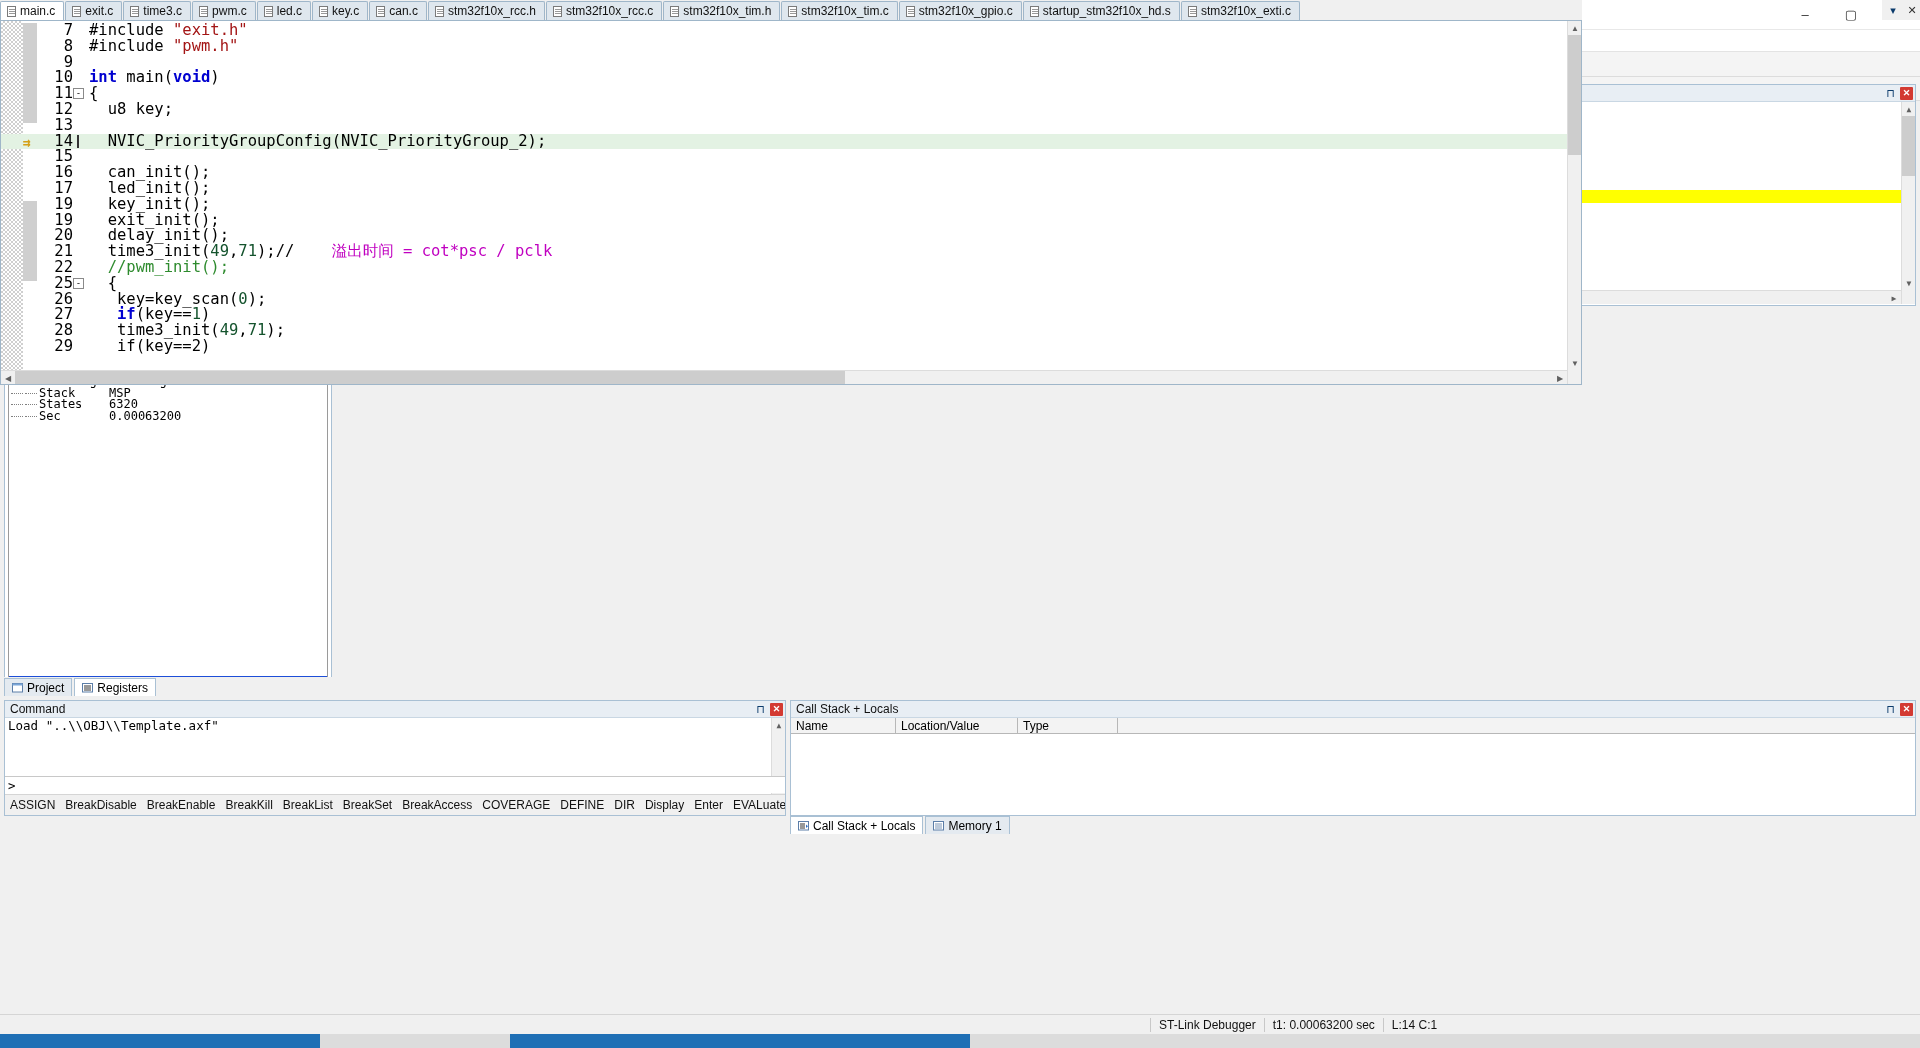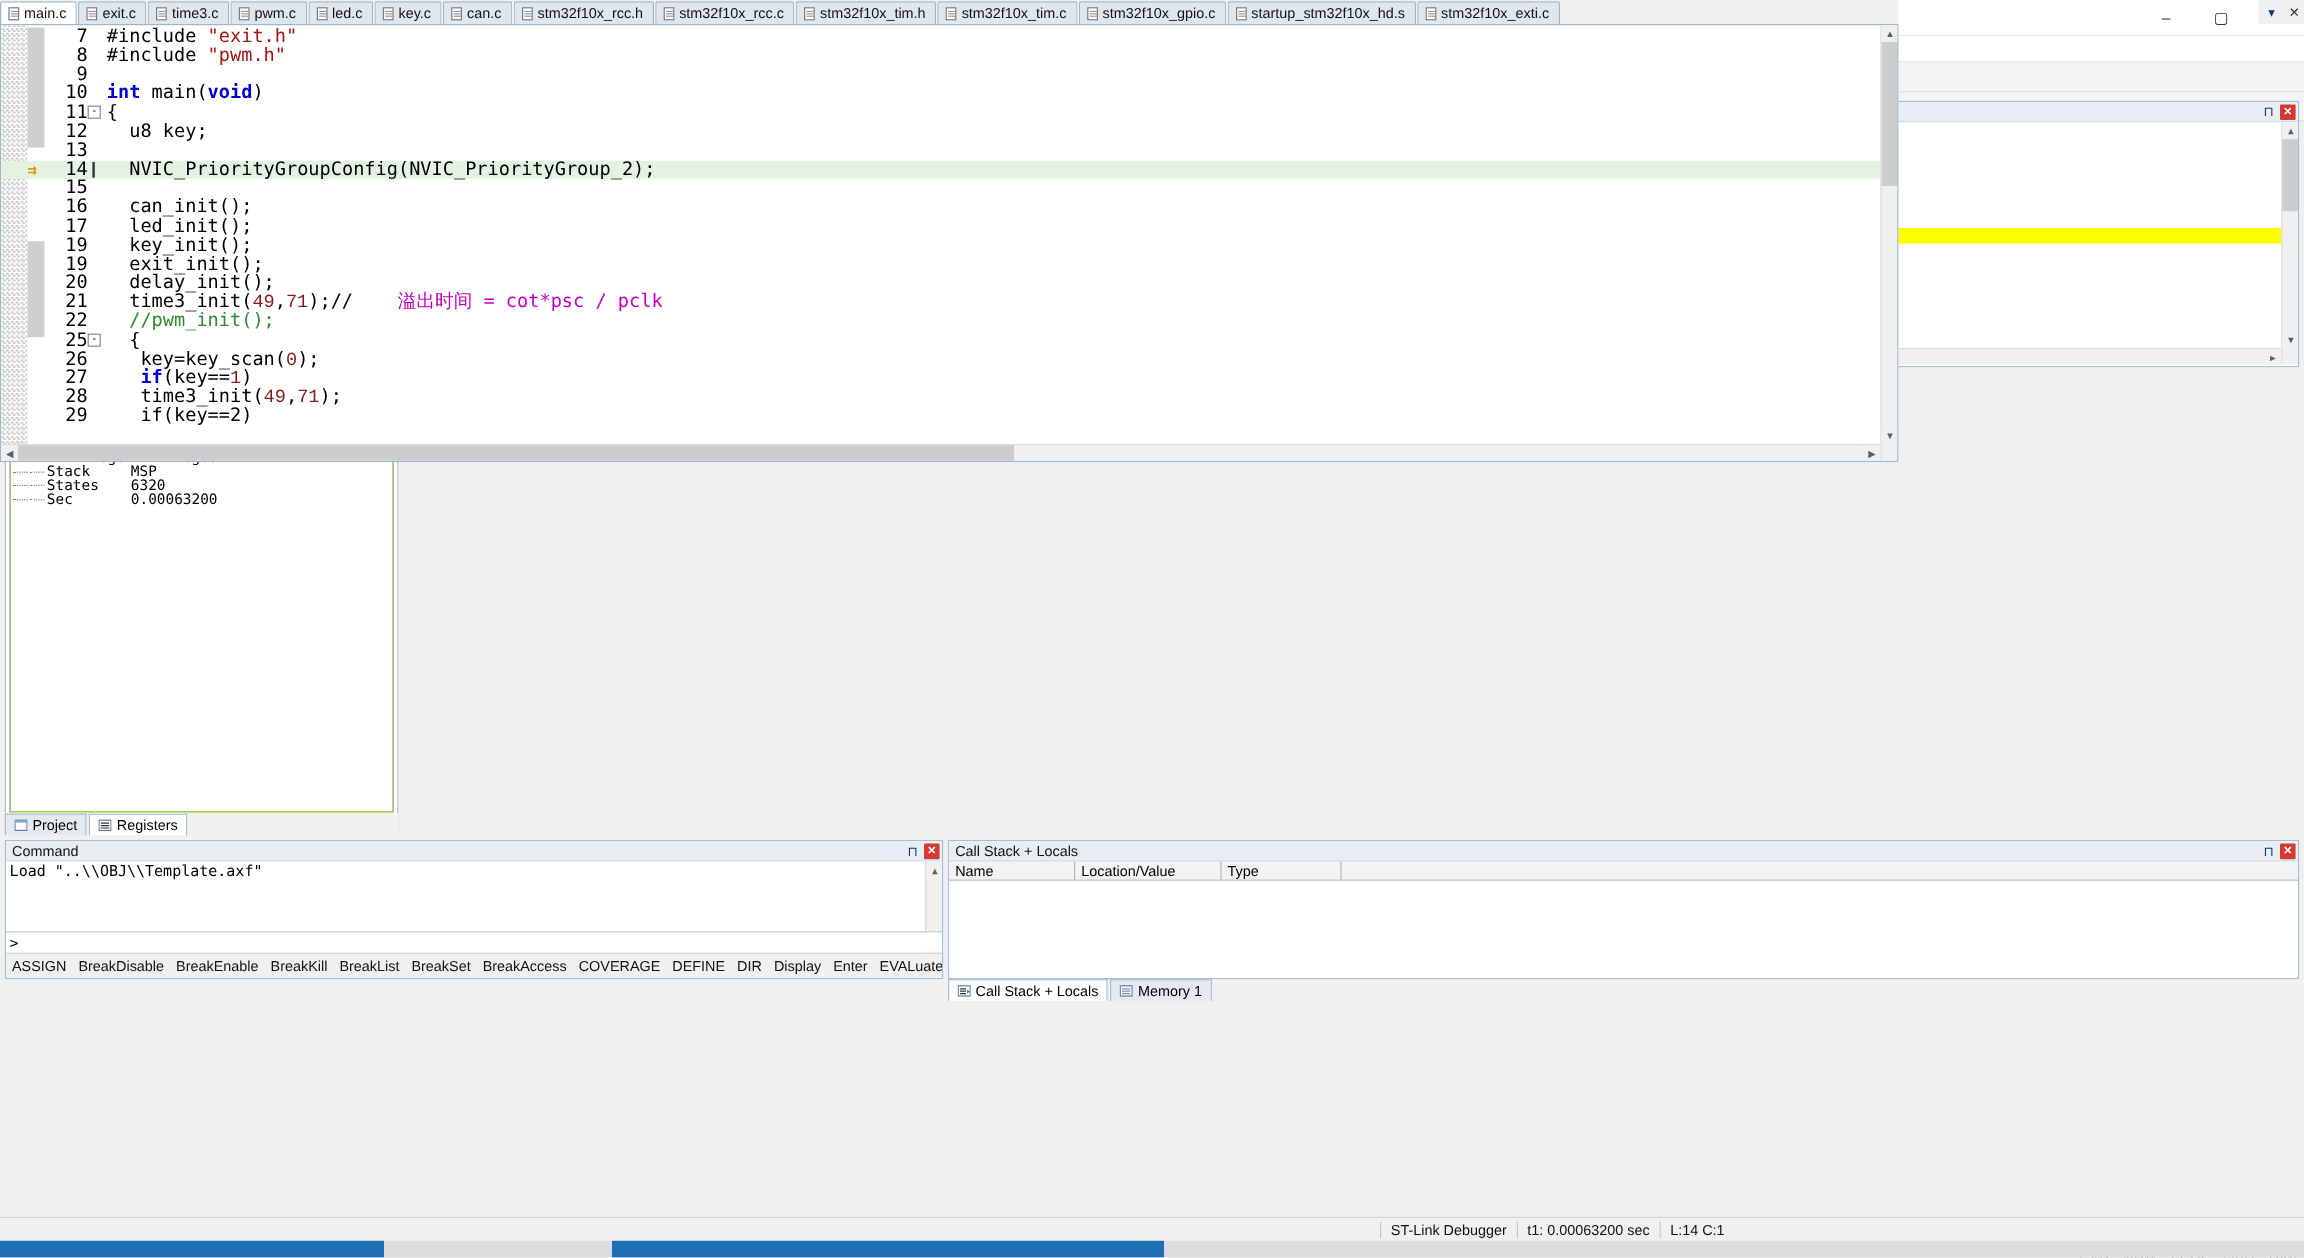--- a/index.html
+++ b/index.html
@@ -157,21 +157,21 @@
   .code-lines {
     position: absolute; left: 0; top: 2px; right: 14px; bottom: 16px;
     font-family: "DejaVu Sans Mono","Liberation Mono",monospace; font-size: 15.5px;
   }
   .cline { height: 15.8px; line-height: 15.8px; white-space: pre; position: relative; }
   .cline.current { background: #e3f2e3; }
   .clnum { position: absolute; left: 36px; width: 36px; text-align: right; color: #000; }
   .ctext { position: absolute; left: 88px; }
   .kw { color: #0000d0; font-weight: bold; }
   .str { color: #a31515; }
-  .num { color: #7f1d1d; font-family: Liberation Mono, monospace; }
+  .num { color: #14532d; }
   .cmt { color: #2e8b2e; }
   .zh { color: #c000c0; }
   .cfold { position: absolute; left: 72px; width: 11px; height: 11px; top: 2px;
     border: 1px solid #8a8a8a; background: #fff; font-size: 9px; line-height: 9px; text-align: center; color: #000; }
   .arrow2 { position: absolute; left: 22px; top: 1px; color: #d4a017; font-size: 13px; font-weight: bold; letter-spacing: -3px; }
   .curmark { position: absolute; left: 76px; width: 2px; top: 1px; bottom: 1px; background: #333; }
   .scrollmark { position: absolute; left: 22px; width: 14px; background: #cfcfcf; }
 
   
   #command-panel { left: 4px; top: 700px; width: 782px; height: 116px; }
@@ -648,21 +648,21 @@
 
   <div class="panel" id="registers-panel">
     <div class="panel-title">
       <span>Registers</span>
       <span class="ptools">
         <span class="pin-btn">⊓</span>
         <span class="close-btn">✕</span>
       </span>
     </div>
     <div style="padding:3px 3px 0 3px;height:calc(100% - 17px);">
-      <div style="border:1px solid #9a9a9a;height:100%;background:#84cc16;position:relative;">
+      <div style="border:1px solid #9a9a9a;height:100%;background:#1d4ed8;position:relative;">
         <div class="reg-head">
           <div class="reg-col-name">Register</div>
           <div class="reg-col-val">Value</div>
         </div>
         <div class="reg-body" id="reg-body">
             <div class="reg-row">
               <span class="rname indent1"><span class="tree-box">−</span><span class="dots"></span><b>Core</b></span>
             </div>
             <div class="reg-row sel">
               <span class="rname indent2"><span class="dots"></span><span class="dots"></span>R0</span>

